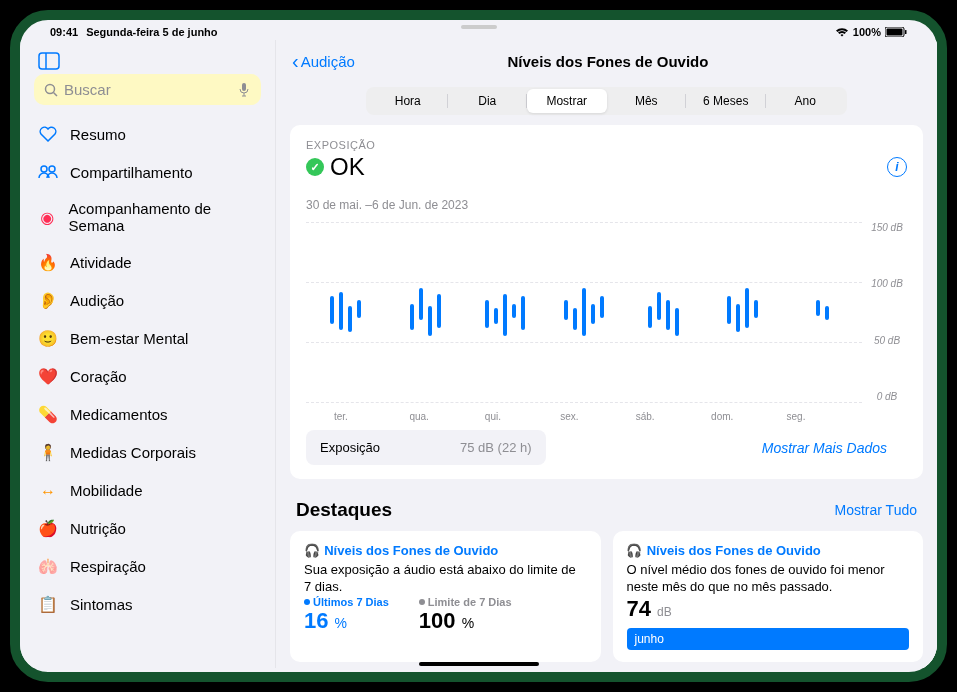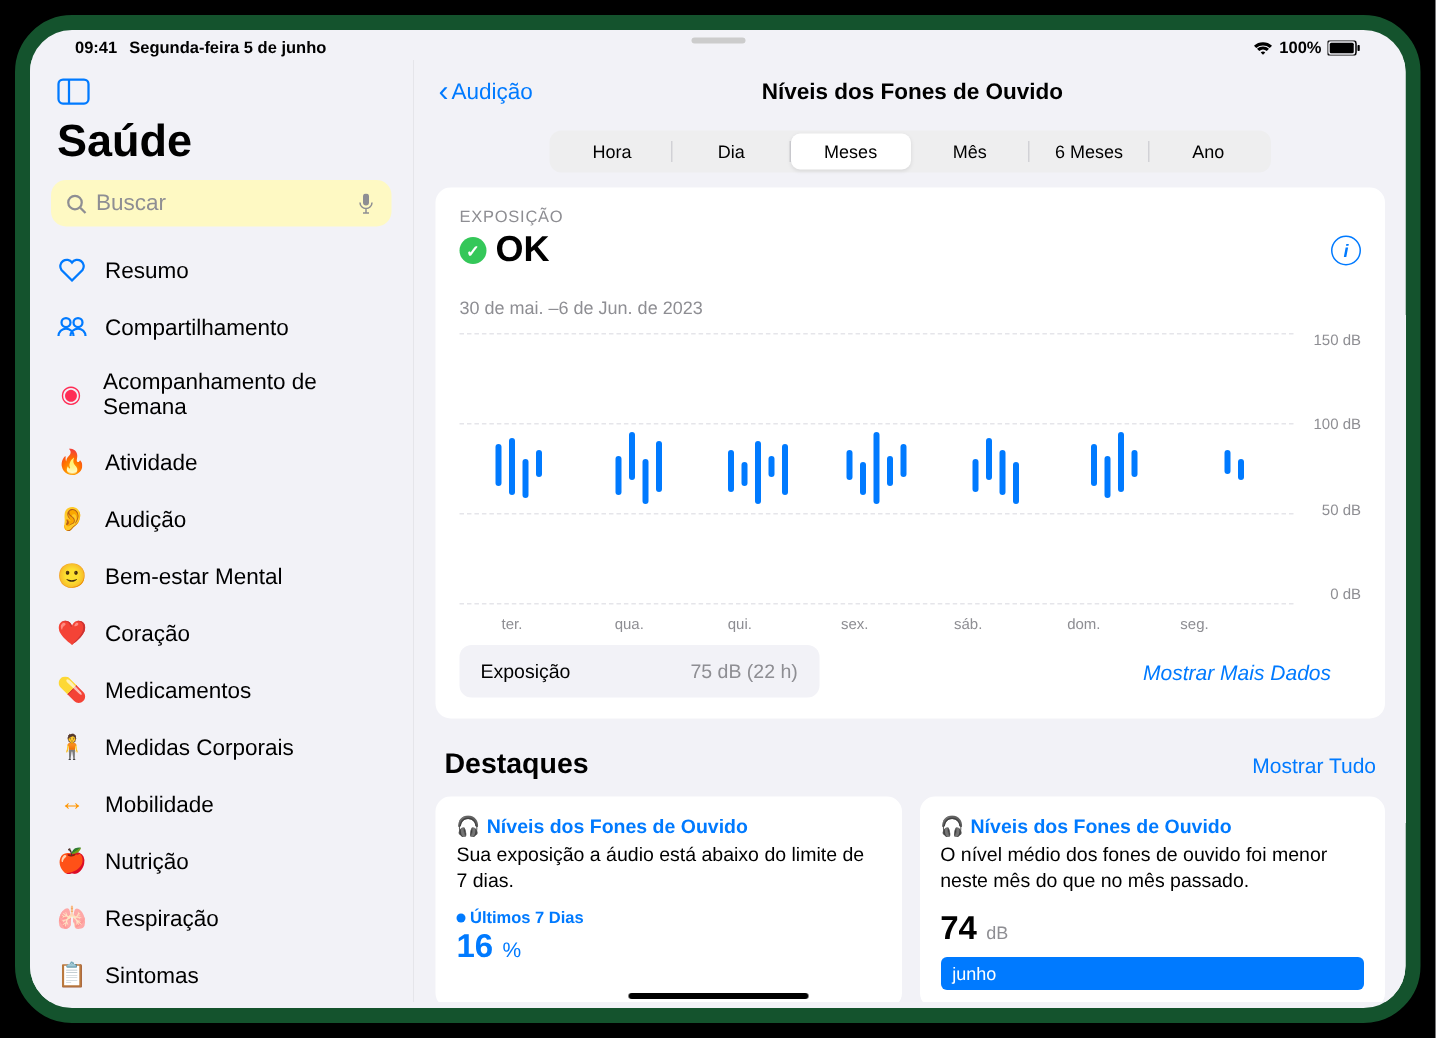--- a/index.html
+++ b/index.html
@@ -37,46 +37,46 @@
     .seg { display: flex; background: #eeeeef; border-radius: 8px; margin: 4px 90px 10px; padding: 2px; font-size: 12px; }
     .seg-item { flex: 1; text-align: center; padding: 5px 4px; border-radius: 6px; cursor: pointer; position: relative; }
     .seg-item.active { background: #fff; box-shadow: 0 1px 3px rgba(0,0,0,0.1); font-weight: 500; }
     .seg-item:not(:last-child):not(.active)::after { content:''; position:absolute; right:0; top:20%; height:60%; width:1px; background:#d1d1d6; }
     
     .card { background: #fff; margin: 0 14px 14px; border-radius: 10px; padding: 14px 16px; }
     
     .expo-label { font-size: 11px; color: #8e8e93; letter-spacing: 0.5px; }
     .ok-row { display: flex; align-items: center; gap: 6px; margin-top: 2px; }
     .check { width: 18px; height: 18px; background: #34c759; border-radius: 50%; display: flex; align-items: center; justify-content: center; color: #fff; font-size: 11px; font-weight: bold; }
-    .ok-text { font-size: 24px; font-weight: 700; }
+    .ok-text { font-size: 24px; font-weight: 400; }
     .info { margin-left: auto; width: 20px; height: 20px; border: 1.5px solid #007aff; border-radius: 50%; color: #007aff; display: flex; align-items: center; justify-content: center; font-size: 12px; font-weight: 600; font-style: italic; }
     .date-range { font-size: 12px; color: #8e8e93; margin-top: 17px; }
     
     .chart-area { position: relative; height: 200px; margin-top: 10px; }
-    .y-axis { position: absolute; right: 0; top: 0; bottom: 20px; width: 40px; display: flex; flex-direction: column; justify-content: space-between; font-size: 10px; color: #8e8e93; text-align: right; }
+    .y-axis { position: absolute; right: 0; top: 0; bottom: 20px; width: 40px; display: flex; flex-direction: column; justify-content: space-between; font-size: 10px; color: #8e8e93; text-align: center; font-style: italic; }
     .grid-lines { position: absolute; left: 0; right: 45px; top: 0; bottom: 20px; }
     .grid-line { position: absolute; left: 0; right: 0; border-top: 1px dashed #e5e5ea; }
     .bars-container { position: absolute; left: 0; right: 45px; top: 0; bottom: 20px; display: flex; justify-content: space-around; align-items: flex-end; }
     .day-group { display: flex; gap: 4px; align-items: flex-end; height: 100%; position: relative; }
     .bar { width: 4px; background: #007aff; border-radius: 2px; position: absolute; }
     .x-axis { position: absolute; left: 0; right: 45px; bottom: 0; display: flex; justify-content: space-around; font-size: 10px; color: #8e8e93; padding-left: 28px; }
     
     .expo-row { display: flex; align-items: center; margin-top: 8px; gap: 14px; }
     .expo-pill { background: #f2f2f7; border-radius: 8px; padding: 10px 14px; display: flex; align-items: center; gap: 80px; font-size: 13px; }
     .expo-val { color: #8e8e93; }
     .more-data { color: #007aff; font-size: 14px; font-weight: 500; margin-left: auto; margin-right: 20px; font-style: italic; }
     
     .highlights-header { display: flex; justify-content: space-between; align-items: center; padding: 6px 20px 10px; }
     .highlights-title { font-size: 19px; font-weight: 700; }
     .show-all { color: #007aff; font-size: 14px; }
     
     .highlights-row { display: flex; gap: 12px; padding: 0 14px; }
     .hl-card { flex: 1; background: #fff; border-radius: 10px; padding: 12px 14px; }
     .hl-title { display: flex; align-items: center; gap: 4px; color: #007aff; font-size: 13px; font-weight: 600; margin-bottom: 4px; }
-    .hl-desc { font-size: 13px; color: #000; margin-bottom: 10px; line-height: 1.3; }
+    .hl-desc { font-size: 13px; color: #000; margin-bottom: 0; line-height: 1.3; }
     .hl-stats { display: flex; gap: 30px; }
     .hl-stat-label { font-size: 11px; font-weight: 600; display: flex; align-items: center; gap: 3px; }
     .hl-stat-label.blue { color: #007aff; }
     .hl-stat-label.gray { color: #8e8e93; }
     .dot { width: 6px; height: 6px; border-radius: 50%; }
     .dot.blue { background: #007aff; }
     .dot.gray { background: #8e8e93; }
     .hl-stat-val { font-size: 22px; font-weight: 600; }
     .hl-stat-val.blue { color: #007aff; }
     .hl-stat-val .unit { font-size: 14px; font-weight: 500; }
@@ -116,21 +116,20 @@
   </div>
 
   <div class="app">
     <div class="sidebar">
       <div class="sidebar-toggle">
         <svg width="22" height="18" viewBox="0 0 22 18">
             <rect x="1" y="1" width="20" height="16" rx="3" fill="none" stroke="#007aff" stroke-width="1.5"></rect>
             <line x1="8" y1="1" x2="8" y2="17" stroke="#007aff" stroke-width="1.5"></line>
           </svg>
       </div>
-      <div class="app-title">Saúde</div>
       <div class="search">
         <span class="search-icon">
           <svg width="14" height="14" viewBox="0 0 14 14">
               <circle cx="6" cy="6" r="4.5" fill="none" stroke="#8e8e93" stroke-width="1.5"></circle>
               <line x1="9.5" y1="9.5" x2="13" y2="13" stroke="#8e8e93" stroke-width="1.5"></line>
             </svg>
         </span>
         <span>Buscar</span>
         <span class="mic-icon">
           <svg width="10" height="14" viewBox="0 0 10 14">
@@ -214,21 +213,21 @@
           <div class="back">
             <span style="font-size:20px;font-weight:300">‹</span>
             <span>Audição</span>
           </div>
           <div class="nav-title">Níveis dos Fones de Ouvido</div>
         </div>
 
         <div class="seg" id="segments">
             <div class="seg-item">Hora</div>
             <div class="seg-item">Dia</div>
-            <div class="seg-item active">Meses</div>
+            <div class="seg-item active">Mostrar</div>
             <div class="seg-item">Mês</div>
             <div class="seg-item">6 Meses</div>
             <div class="seg-item">Ano</div>
           </div>
 
         <div class="card">
           <div class="expo-label">EXPOSIÇÃO</div>
           <div class="ok-row">
             <div class="check">✓</div>
             <div class="ok-text">OK</div>
@@ -323,20 +322,24 @@
               <div class="hl-title">
                 <span>🎧</span>
                 <span>Níveis dos Fones de Ouvido</span>
               </div>
     <div class="hl-desc">Sua exposição a áudio está abaixo do limite de 7 dias.</div>
               <div class="hl-stats">
                 <div>
                   <div class="hl-stat-label blue"><span class="dot blue"></span>Últimos 7 Dias</div>
                   <div class="hl-stat-val blue">16 <span class="unit">%</span></div>
                 </div>
+                <div>
+                  <div class="hl-stat-label gray"><span class="dot gray"></span>Limite de 7 Dias</div>
+                  <div class="hl-stat-val gray">100 <span class="unit">%</span></div>
+                </div>
               </div>
             </div>
             <div class="hl-card">
               <div class="hl-title">
                 <span>🎧</span>
                 <span>Níveis dos Fones de Ouvido</span>
               </div>
     <div class="hl-desc">O nível médio dos fones de ouvido foi menor neste mês do que no mês passado.</div>
               <div class="hl-big">74 <span class="unit">dB</span></div>
               <div class="month-bar">junho</div>

